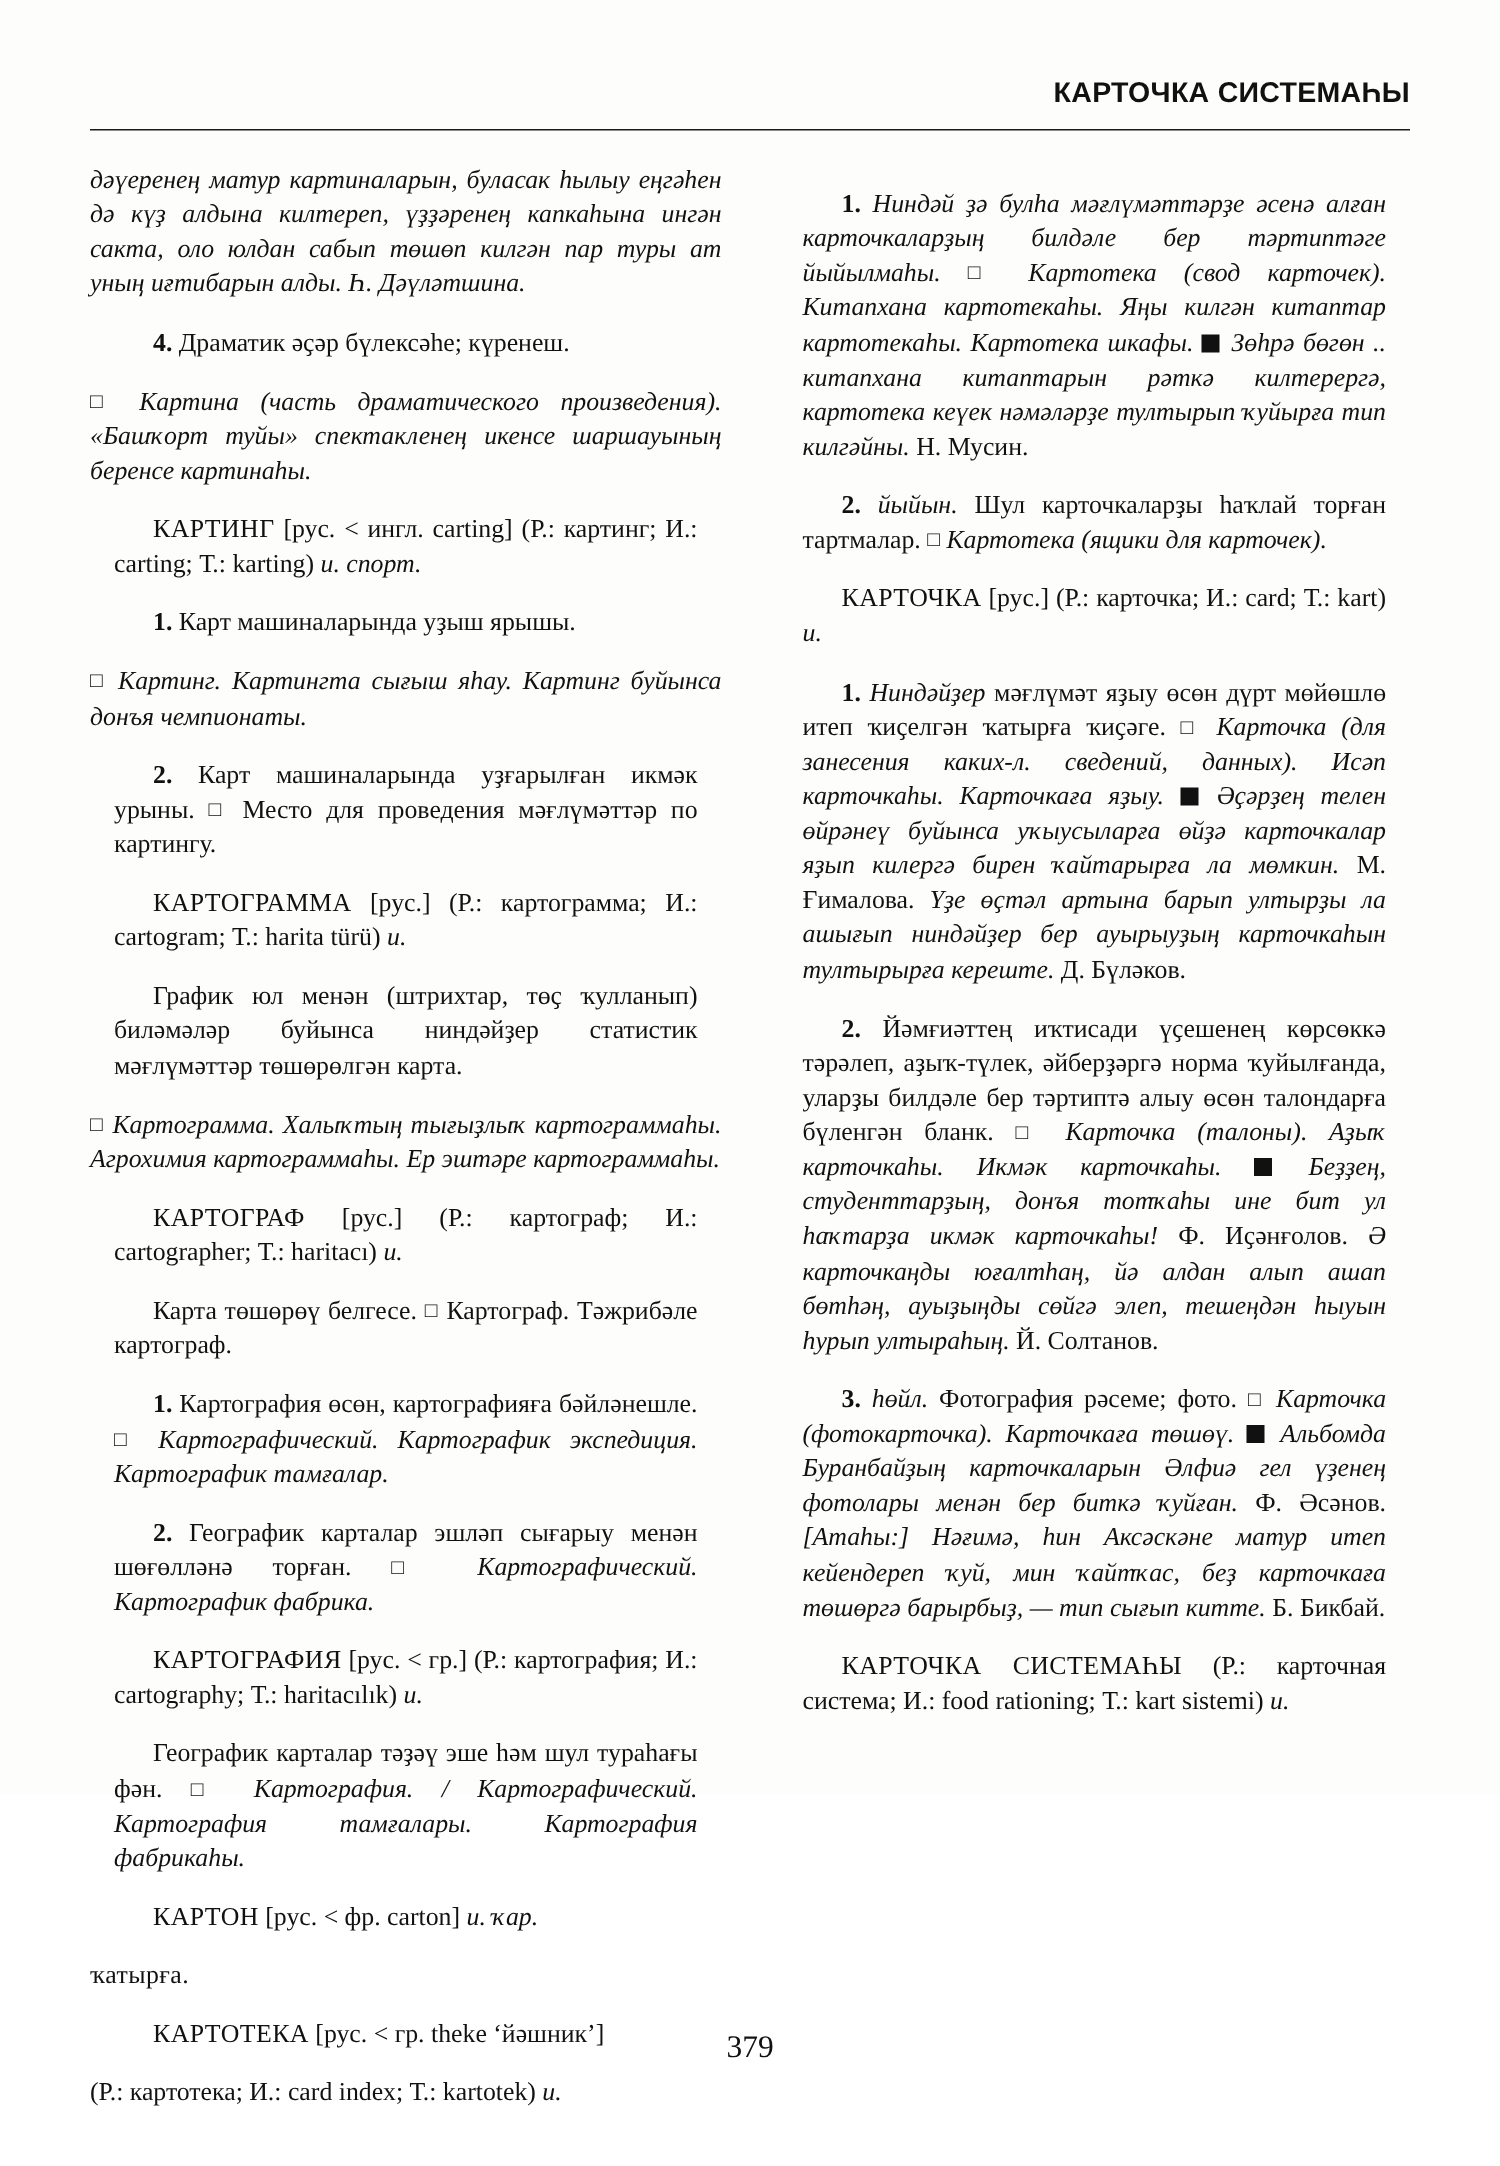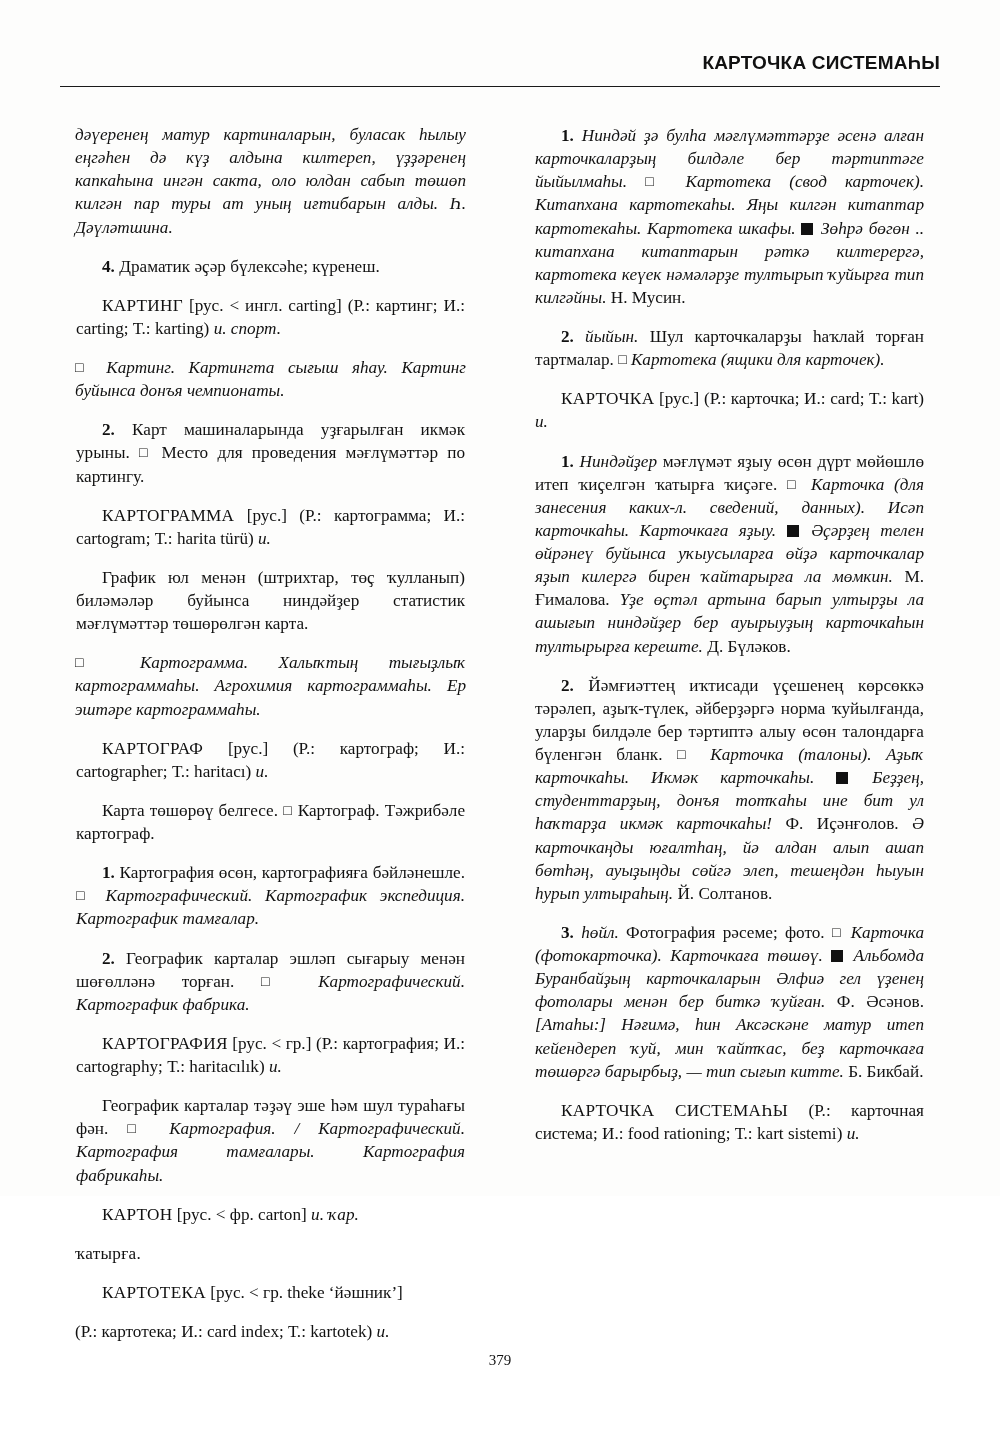--- a/index.html
+++ b/index.html
@@ -53,21 +53,21 @@
   }
   .col {
     width: 421px;
     font-size: 17.2px;
     line-height: 1.345;
     text-align: justify;
     text-justify: inter-word;
     hyphens: manual;
   }
   p.par {
-    margin: 15px;
+    margin: 0;
     text-indent: 0;
   }
   p.ind {
     margin: 16px;
     text-indent: 26px;
   }
   .hw {
     font-family: "Liberation Serif", serif;
     font-weight: normal;
     letter-spacing: 0.3px;
@@ -86,21 +86,21 @@
     background: #111;
     vertical-align: -1px;
     margin-right: 2px;
   }
   .folio {
     position: absolute;
     left: 0;
     top: 1352px;
     width: 1000px;
     text-align: center;
-    font-size: 15px;
+    font-size: 21px;
   }
 </style>
 </head>
 <body>
 
 <div class="page">
 
   <div class="running-head">КАРТОЧКА СИСТЕМАҺЫ</div>
   <div class="head-rule"></div>
 
@@ -108,29 +108,37 @@
 
     <div class="col">
 
       <p class="par">
         <span class="it">дәүеренең матур картиналарын, буласак һылыу еңгәһен дә күҙ алдына килтереп, үҙҙәренең капкаһына ингән сакта, оло юлдан сабып төшөп килгән пар туры ат уның иғтибарын алды. Һ. Дәүләтшина.</span>
       </p>
 
       <p class="ind">
         <span class="num">4.</span>
         <span>Драматик әҫәр бүлексәһе; күренеш.</span>
+      </p>
+      <p class="par">
+        <span class="sq">□</span>
+        <span class="it">Картина (часть драматического произведения). «Башҡорт туйы» спектакленең икенсе шаршауының беренсе картинаһы.</span>
       </p>
 
       <p class="ind">
         <span class="hw">КАРТИНГ</span>
         <span>[рус. &lt; ингл. carting]</span>
         <span>(Р.: картинг; И.: carting; Т.: karting)</span>
         <span class="it">и. спорт.</span>
       </p>
 
+      <p class="ind">
+        <span class="num">1.</span>
+        <span>Карт машиналарында уҙыш ярышы.</span>
+      </p>
       <p class="par">
         <span class="sq">□</span>
         <span class="it">Картинг. Картингта сығыш яһау. Картинг буйынса донъя чемпионаты.</span>
       </p>
 
       <p class="ind">
         <span class="num">2.</span>
         <span>Карт машиналарында уҙғарылған икмәк урыны.</span>
         <span class="sq">□</span>
         <span>Место для проведения мәғлүмәттәр по картингу.</span>

